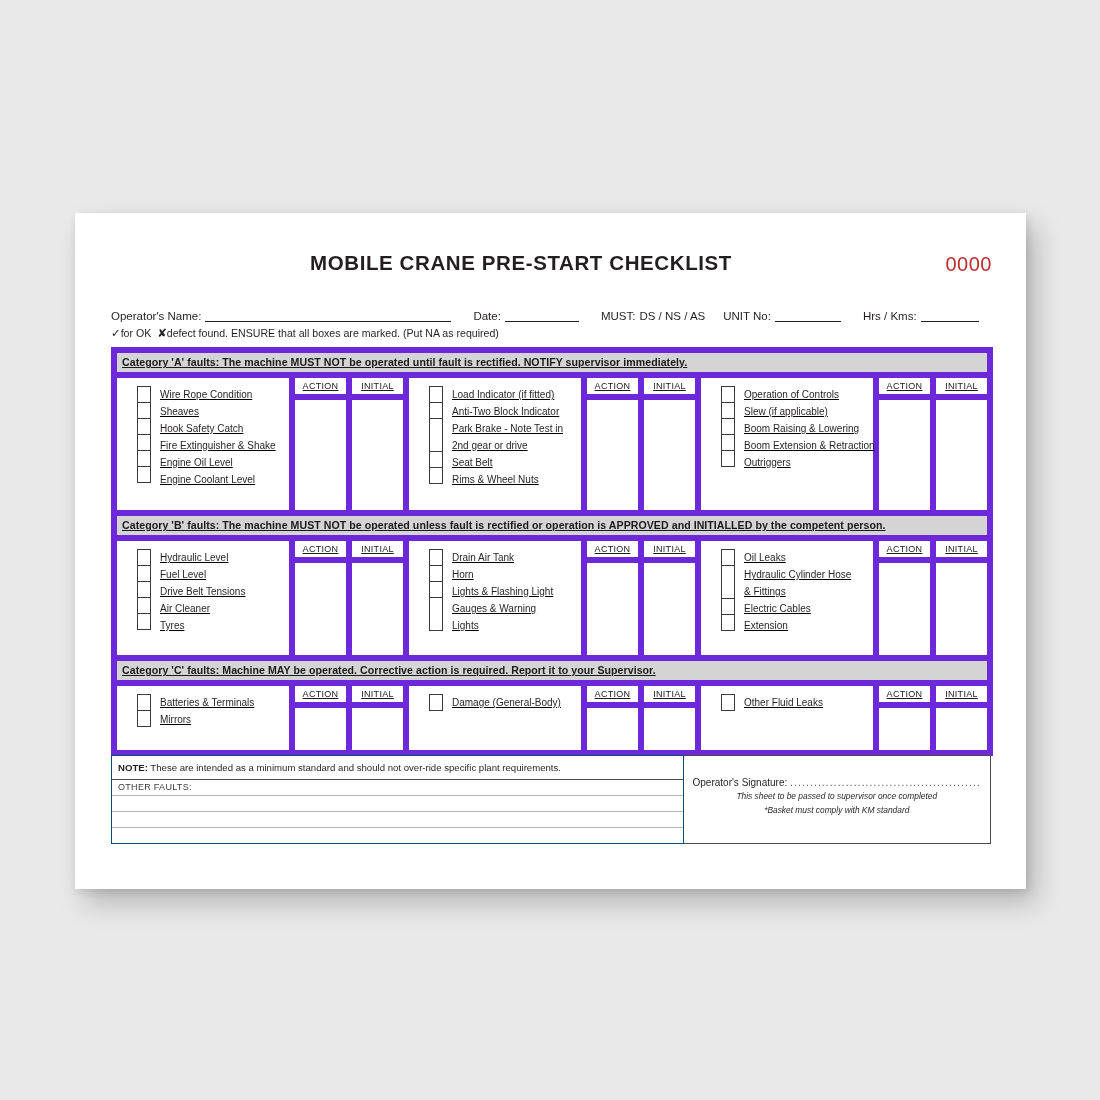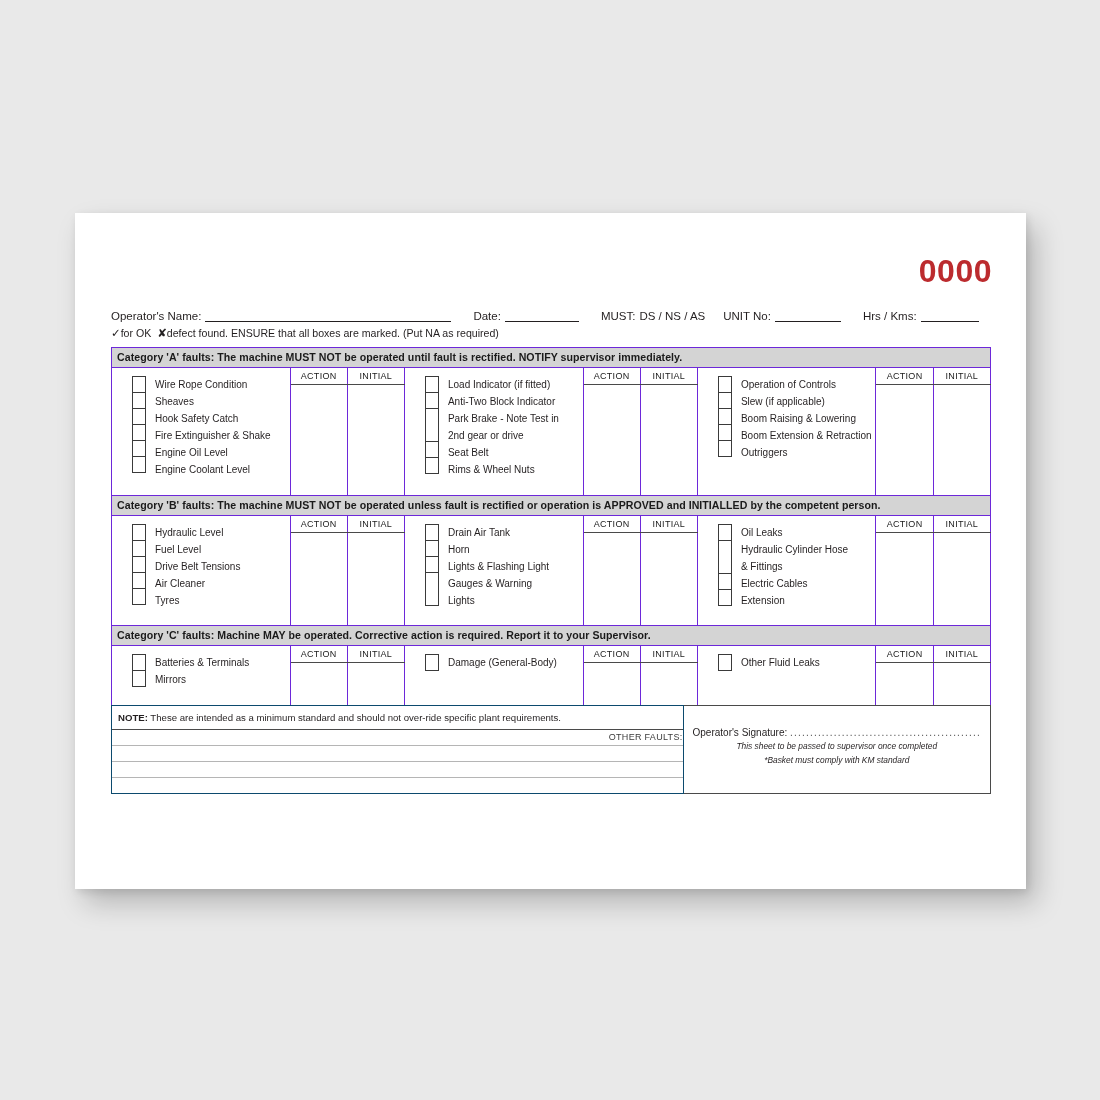--- a/index.html
+++ b/index.html
@@ -39,22 +39,22 @@
     text-align:center;
     font-size:20.5px;
     font-weight:bold;
     letter-spacing:0.6px;
     color:#231f20;
     padding-right:60px;
   }
   .docnum{
     position:absolute;
     right:-1px; top:22px;
-    font-size:32px;
-    font-weight:bold;
+    font-size:20px;
+    font-weight:normal;
     color:#bc2b2e;
     letter-spacing:0.5px;
     text-align:center;
   }
 
   
   .oprow{
     margin-top:33px;
     font-size:11.5px;
     color:#231f20;
@@ -83,23 +83,24 @@
   .legend .mk{font-size:11.5px;font-weight:bold;}
 
   
   table.grid{
     border-collapse:collapse;
     width:880px;
     margin-top:7px;
     table-layout:fixed;
   }
   table.grid td{
-    border:1px solid #6d28d9;
+    border:6px solid #6d28d9;
     vertical-align:top;
     padding:0;
+    text-decoration:underline;
   }
   .cathead{
     background:#d4d4d4;
     font-size:10.6px;
     font-weight:bold;
     color:#1a1a1a;
     padding:3px 5px 4px 5px !important;
     letter-spacing:0.05px;
   }
   .colhead{
@@ -161,21 +162,20 @@
   .noteline b{font-weight:bold;}
   .notes-pad{padding-top:3px;padding-bottom:3px;}
   .ofrow{
     font-size:9px;
     color:#3b3b3b;
     height:15px;
     line-height:15px;
     padding-left:6px;
     border-top:1px solid #b5b5b5;
     letter-spacing:0.3px;
-    text-align:right;
   }
   .ofrow.first{border-top:1.4px solid #4a4a4a;}
 
   .rightnote{
     flex:1;
     border:1px solid #4a4a4a;
     border-left:none;
     box-sizing:border-box;
     padding:7px 9px 4px 9px;
   }
@@ -200,20 +200,21 @@
     line-height:11px;
   }
 </style>
 </head>
 <body>
 
 <div id="sheet">
   <div class="inner">
 
     <div class="titlerow">
+      <div class="doctitle">MOBILE CRANE PRE-START CHECKLIST</div>
       <div class="docnum">0000</div>
     </div>
 
     <div class="oprow">
       <span class="lbl">Operator's Name:</span>
       <span class="rule r-name"></span>
       <span class="gap-md"></span>
       <span class="lbl">Date:</span>
       <span class="rule r-date"></span>
       <span class="gap-md"></span>

